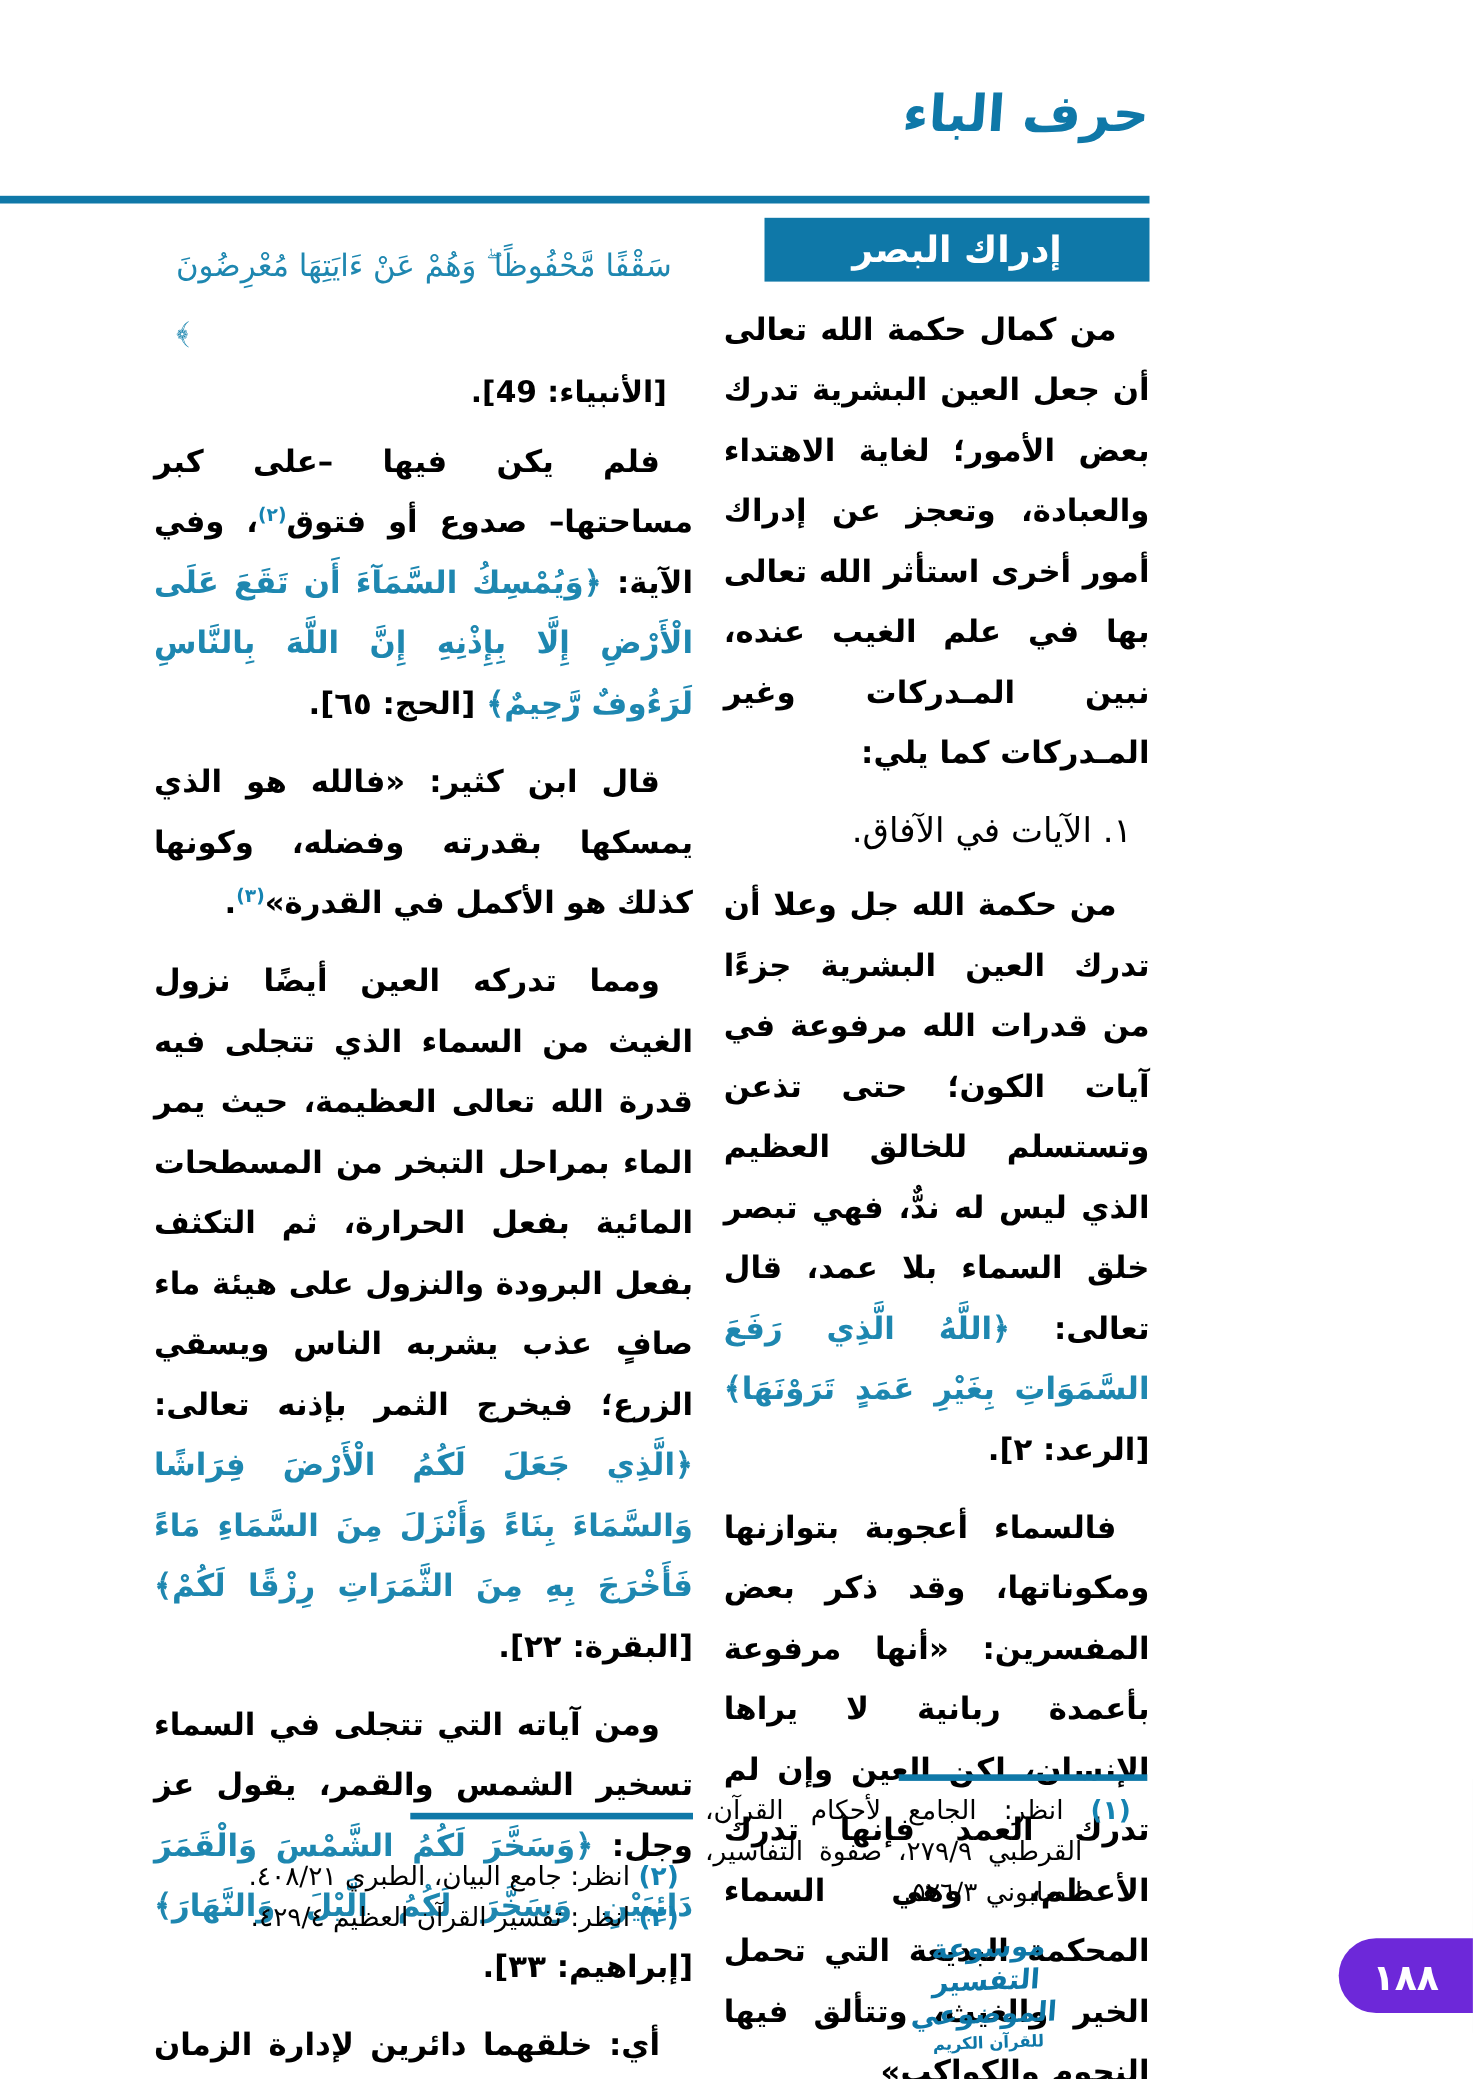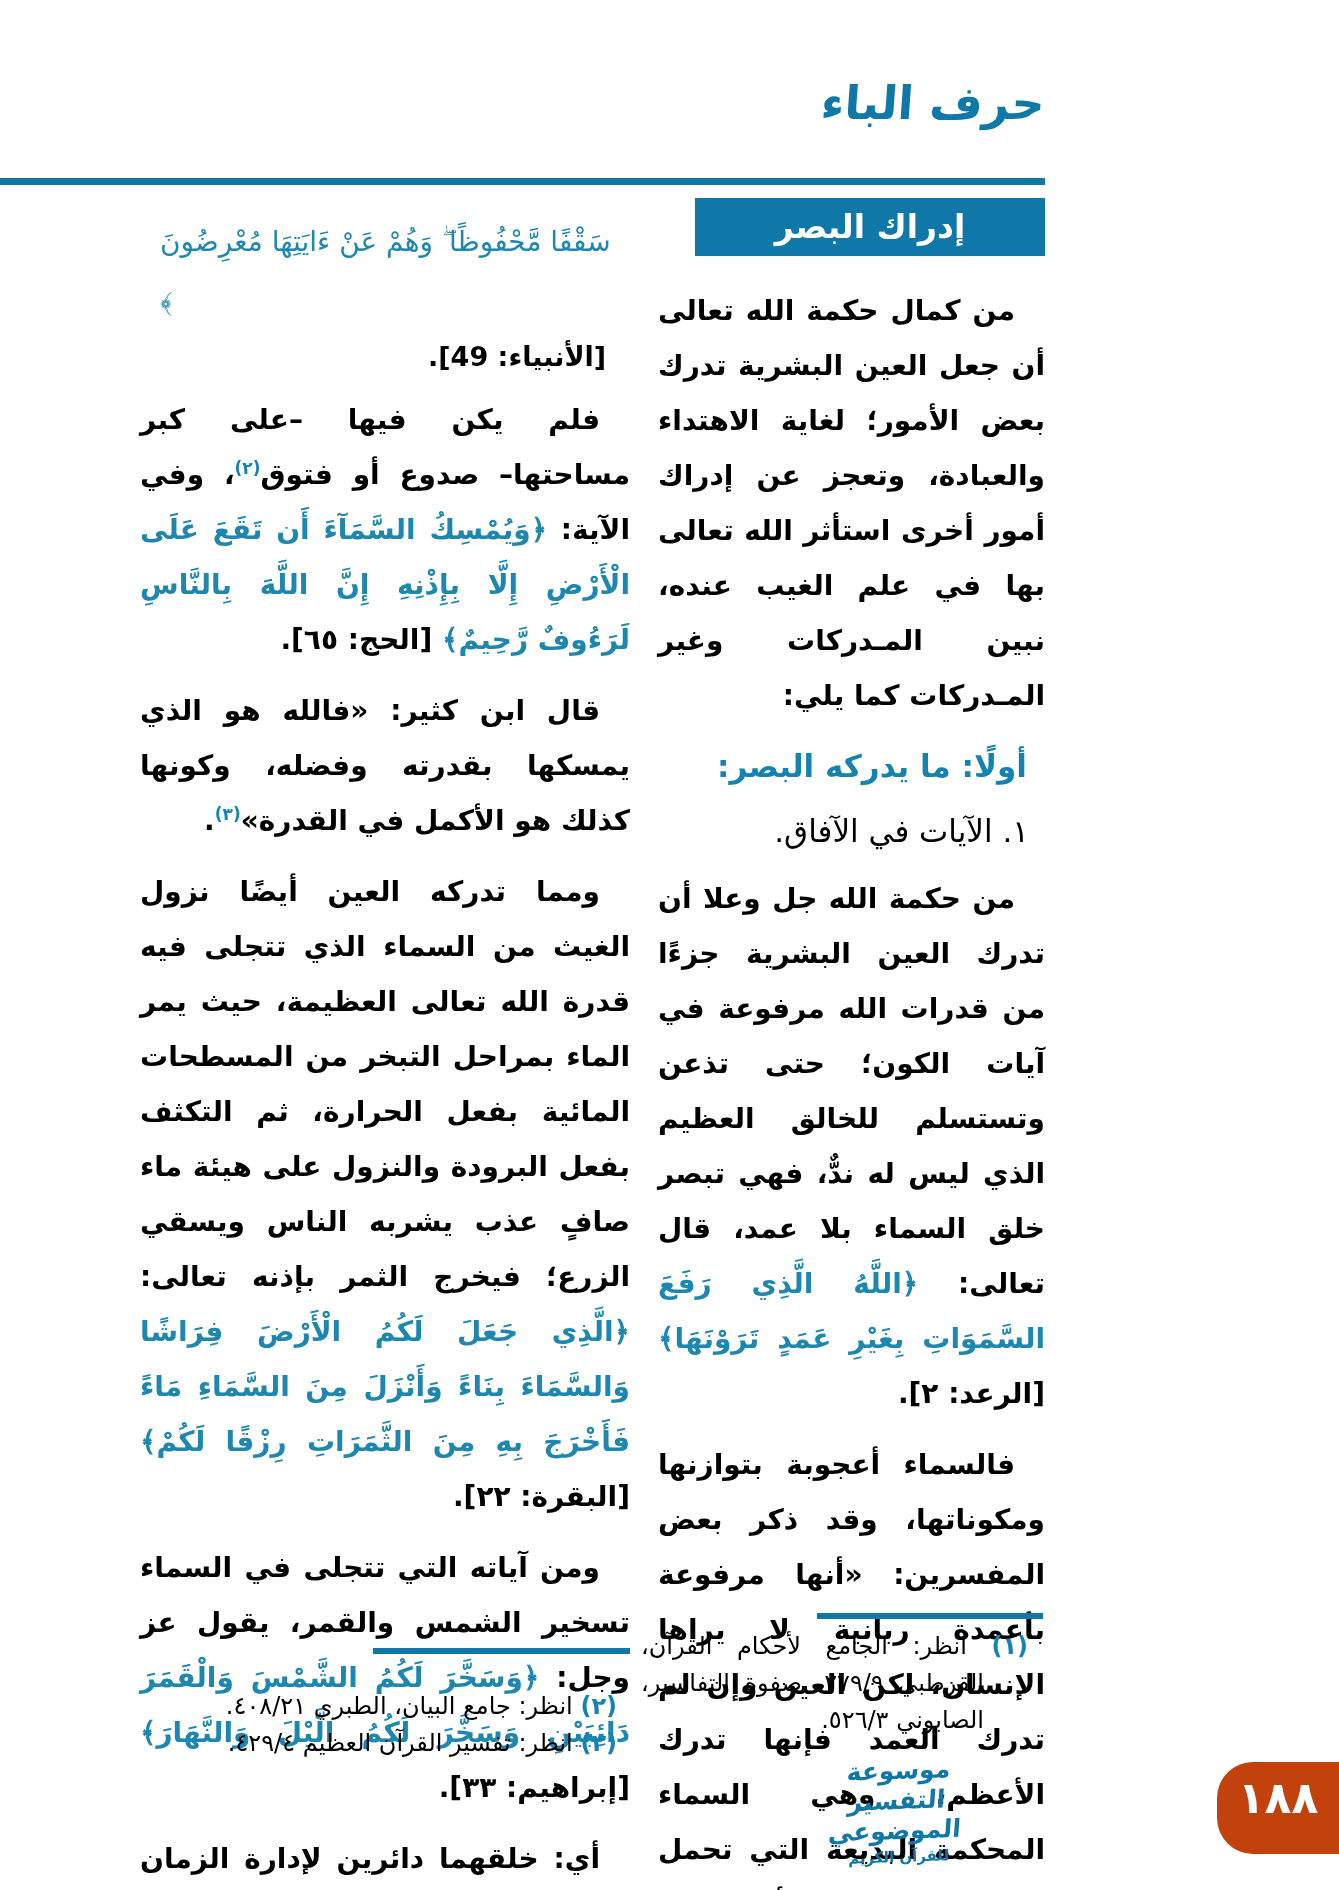--- a/index.html
+++ b/index.html
@@ -30,21 +30,21 @@
     font-size:28px;line-height:55px;font-weight:bold;
     text-align:justify;
   }
   .col-right{left:658px;width:387px;}
   .col-left{left:140px;width:490px;}
 
   .section-title-box{
     background:#0f78a8;color:#ffffff;
     width:350px;height:58px;line-height:58px;
     text-align:center;font-size:33px;font-weight:bold;
-    margin:0 0 27px 0;
+    margin:0 0 16px 0;
   }
   .para{margin:0 0 16px 0;text-indent:30px;}
   .subheading{
     color:#1583b2;font-size:31px;font-weight:bold;
     margin:8px 0 10px 0;text-indent:18px;text-align:right;
   }
   .num-heading{
     font-size:31px;font-weight:normal;
     margin:0 0 12px 0;text-indent:16px;text-align:right;
   }
@@ -82,40 +82,39 @@
   .logo-stamp{
     position:absolute;top:1756px;left:812px;width:170px;
     color:#0f78a8;text-align:center;font-weight:bold;
     transform:rotate(-2deg);
   }
   .logo-stamp .l1{font-size:25px;line-height:30px;display:block;transform:skewX(-6deg);}
   .logo-stamp .l2{font-size:15px;line-height:22px;display:block;}
   
   .page-badge{
     position:absolute;top:1762px;right:0;
-    width:122px;height:92px;
-    background:#c2410c;border-radius:36px 0 0 36px;
-    color:#ffffff;font-size:44px;font-weight:bold;
+    width:122px;height:68px;
+    background:#6d28d9;border-radius:36px 0 0 36px;
+    color:#ffffff;font-size:33px;font-weight:bold;
     text-align:center;line-height:72px;
   }
 </style>
 </head>
 <body>
 
 <div class="page">
 
   <div class="chapter-header">حرف الباء</div>
   <div class="header-rule"></div>
 
   <div class="col col-right">
     <div class="section-title-box">إدراك البصر</div>
 
     <p class="para">من كمال حكمة الله تعالى أن جعل العين البشرية تدرك بعض الأمور؛ لغاية الاهتداء والعبادة، وتعجز عن إدراك أمور أخرى استأثر الله تعالى بها في علم الغيب عنده، نبين المـدركات وغير المـدركات كما يلي:</p>
 
-    <div class="subheading">أولًا: ما يدركه البصر:</div>
 
     <div class="num-heading">١. الآيات في الآفاق.</div>
 
     <p class="para"><span>من حكمة الله جل وعلا أن تدرك العين البشرية جزءًا من قدرات الله مرفوعة في آيات الكون؛ حتى تذعن وتستسلم للخالق العظيم الذي ليس له ندٌّ، فهي تبصر خلق السماء بلا عمد، قال تعالى: </span><span class="verse">﴿اللَّهُ الَّذِي رَفَعَ السَّمَوَاتِ بِغَيْرِ عَمَدٍ تَرَوْنَهَا﴾</span><span> [الرعد: ٢].</span></p>
 
     <p class="para"><span>فالسماء أعجوبة بتوازنها ومكوناتها، وقد ذكر بعض المفسرين: «أنها مرفوعة بأعمدة ربانية لا يراها الإنسان، لكن العين وإن لم تدرك العمد فإنها تدرك الأعظم، وهي السماء المحكمة البديعة التي تحمل الخير والغيث، وتتألق فيها النجوم والكواكب»</span></p>
 
   </div>
 
   <div class="col col-left">

